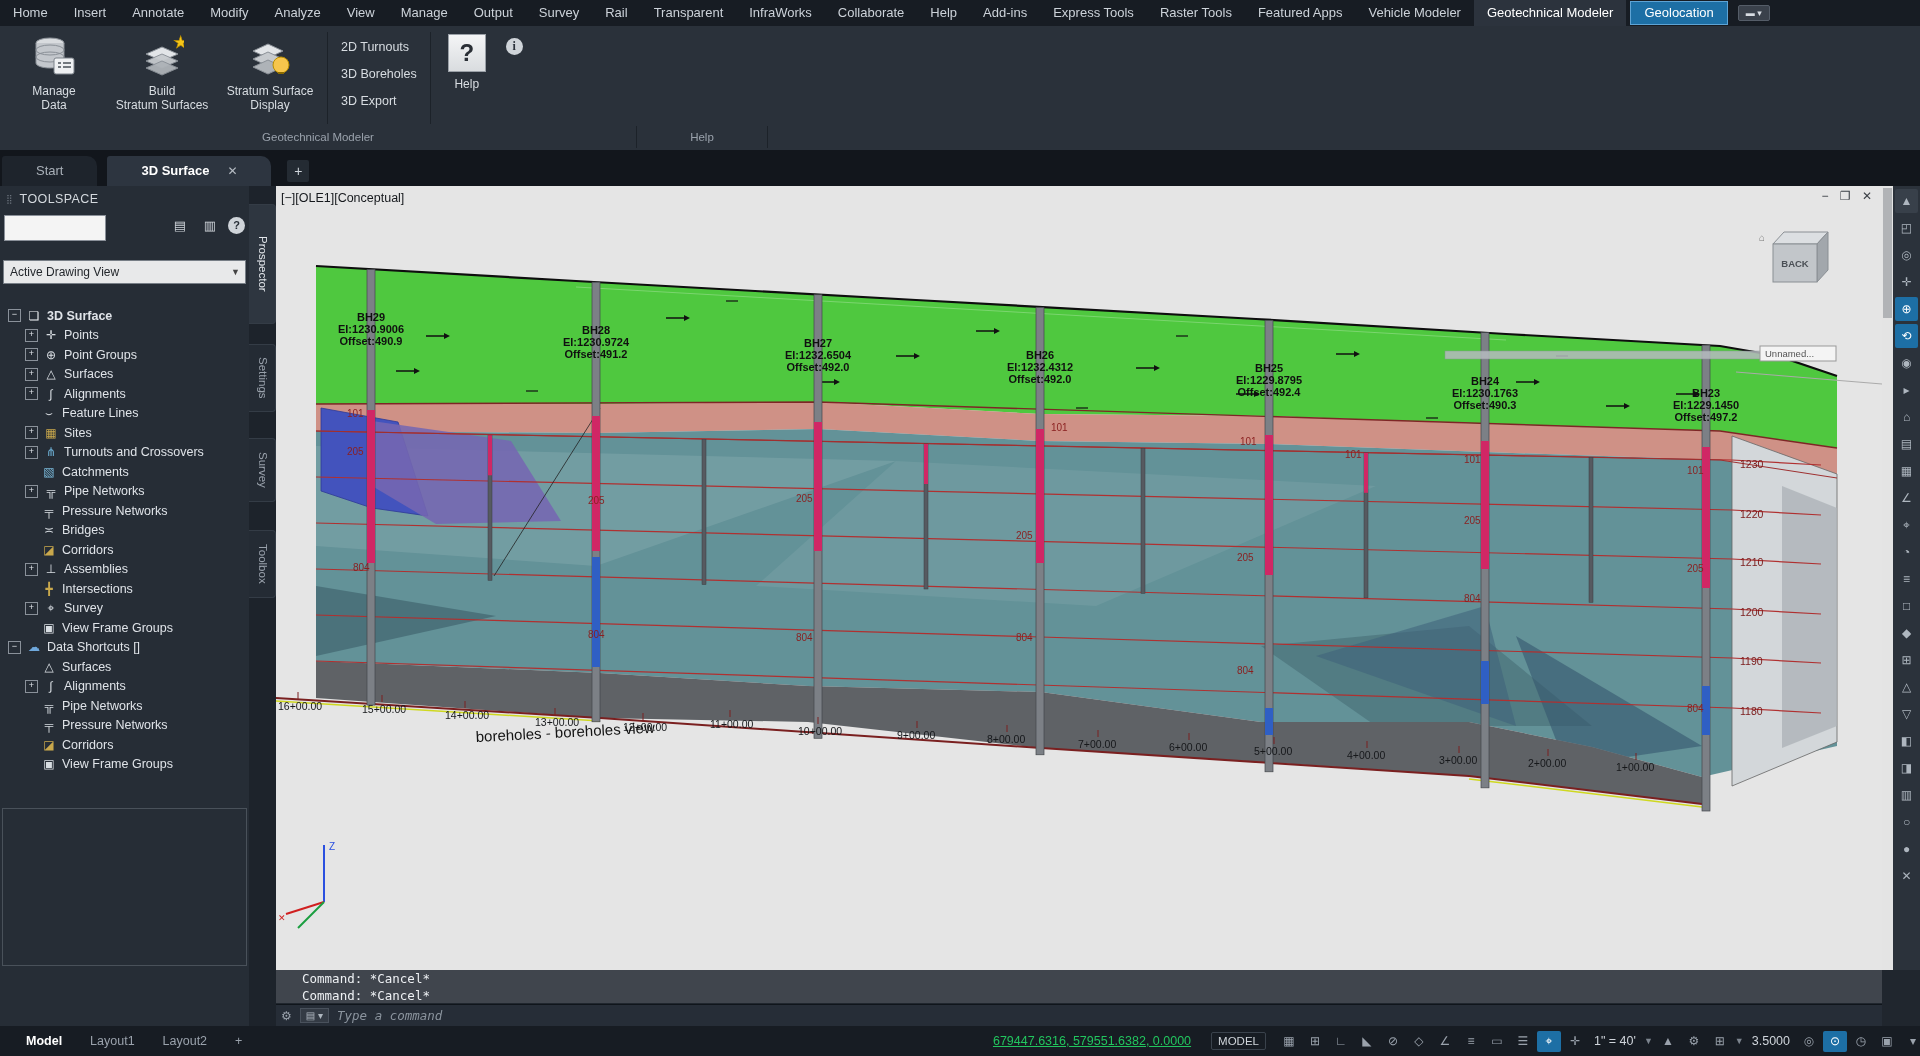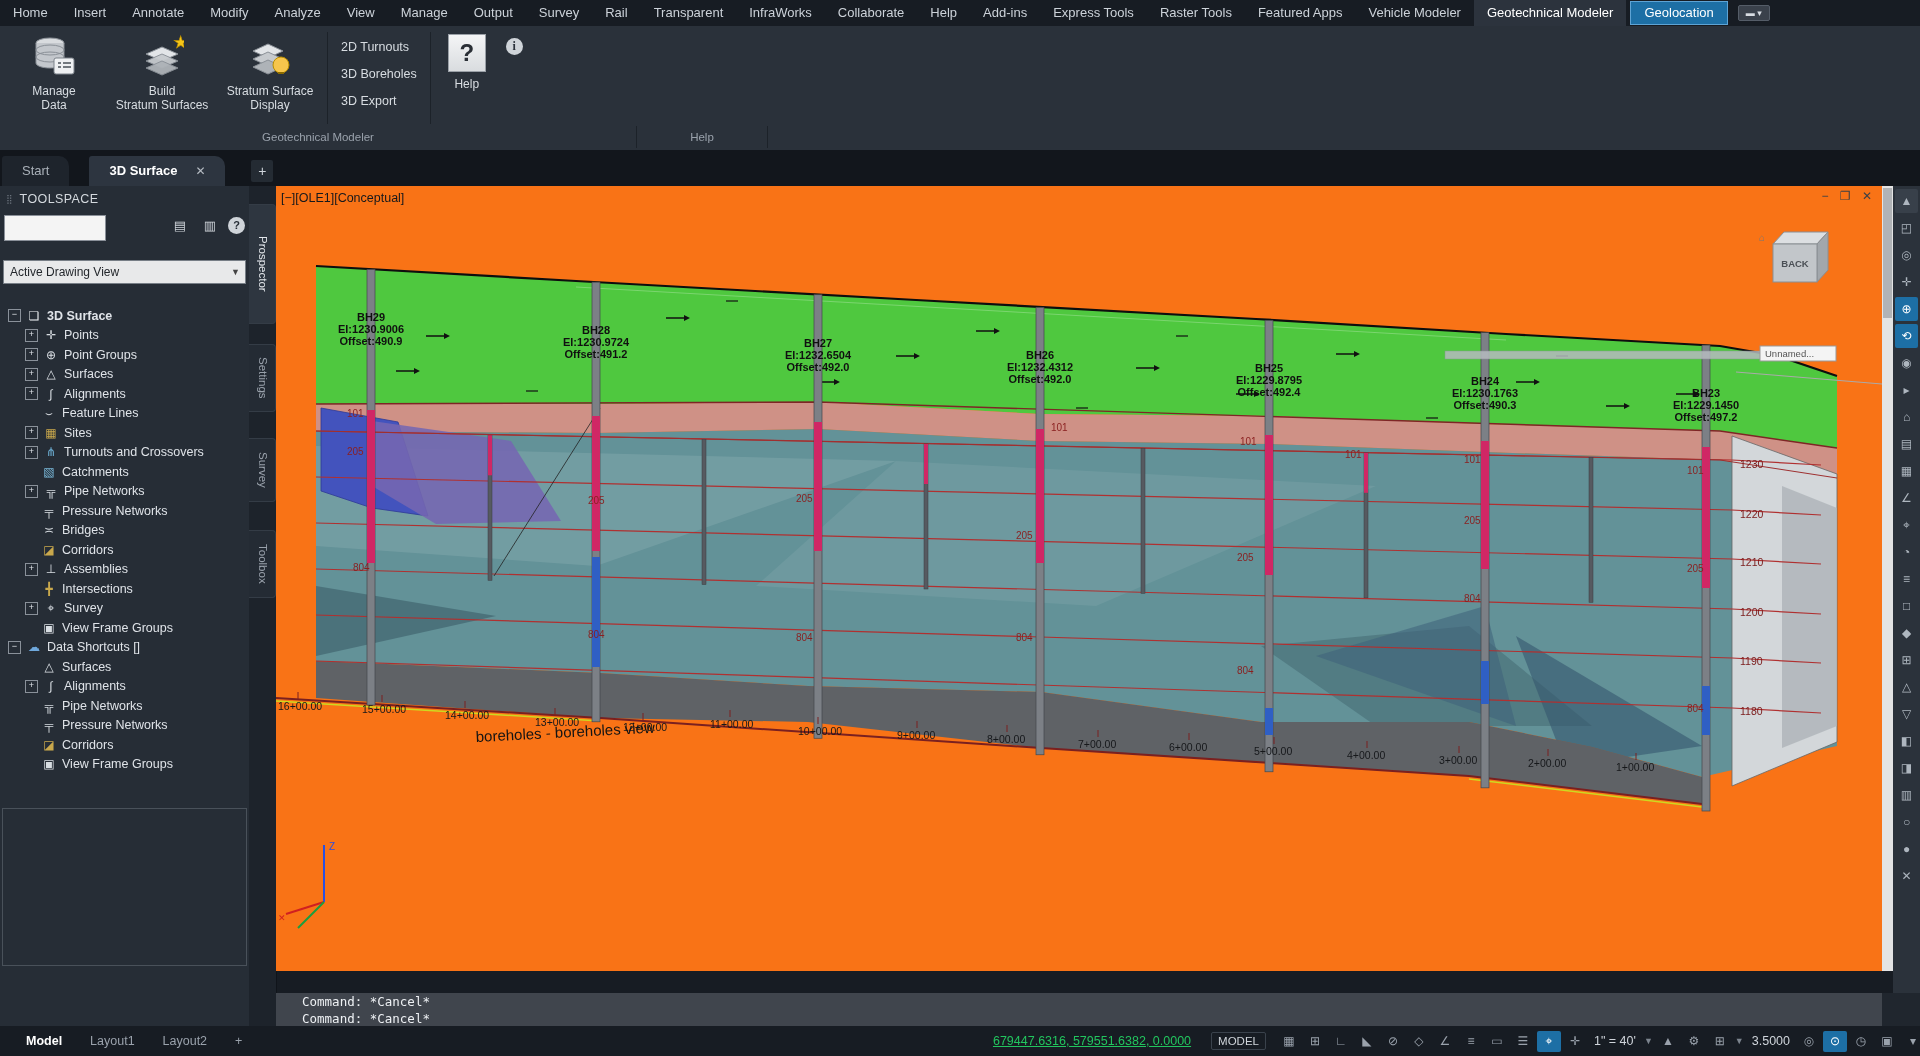--- a/index.html
+++ b/index.html
@@ -19,21 +19,21 @@
   .rb-sep{width:1px;background:#1c2229;margin:2px 3px;}
   .list-col{display:flex;flex-direction:column;justify-content:flex-start;padding:4px 10px 0 10px;}
   .list-btn{color:#d8dde2;font-size:12.5px;height:27px;line-height:27px;white-space:nowrap;}
   .help-col{display:flex;flex-direction:column;align-items:center;padding:4px 14px 0 14px;color:#d8dde2;font-size:12px;}
   .help-ic{width:36px;height:36px;background:linear-gradient(#f4f5f6,#d9dcdf);color:#2a2f36;font-weight:bold;font-size:24px;text-align:center;line-height:36px;border:1px solid #9aa0a7;margin-bottom:5px;}
   .info-ic{margin:8px 0 0 6px;width:17px;height:17px;border-radius:50%;background:#cfd4d9;color:#2a313a;font-size:12px;font-weight:bold;text-align:center;line-height:17px;font-family:"Liberation Serif",serif;}
   #panel-labels{position:absolute;left:0;top:100px;height:22px;display:flex;color:#9aa2ac;font-size:11.5px;}
   .panel-label{border-right:1px solid #1c2229;display:flex;align-items:center;justify-content:center;}
   
   #doctabs{position:absolute;left:0;top:150px;width:1920px;height:36px;background:#12161c;display:flex;align-items:flex-end;}
-  .doc-tab{height:30px;line-height:30px;padding:0 20px;font-size:13px;color:#a9b0b8;background:#1e242c;margin-right:20px;border-top-left-radius:3px;border-top-right-radius:10px;}
+  .doc-tab{height:30px;line-height:30px;padding:0 34px;font-size:13px;color:#a9b0b8;background:#1e242c;margin-right:10px;border-top-left-radius:3px;border-top-right-radius:10px;}
   .doc-tab.active{background:#2d3540;color:#fff;font-weight:bold;}
   .doc-tab .closex{margin-left:18px;font-weight:normal;color:#b7bdc4;font-size:12px;}
   .newtab{color:#cfd4da;background:#242b33;width:22px;height:22px;line-height:22px;text-align:center;margin:0 0 4px 6px;border-radius:2px;font-size:14px;}
   
   #toolspace{position:absolute;left:0;top:186px;width:249px;height:840px;background:#262d36;border-right:1px solid #10141a;}
   #ts-title{height:26px;display:flex;align-items:center;color:#d4d9de;font-size:12.5px;letter-spacing:.4px;padding-left:6px;}
   .grip{color:#6c747e;font-size:9px;margin-right:6px;letter-spacing:1px;}
   #ts-toolbar{height:34px;position:relative;}
   #ts-search{position:absolute;left:4px;top:3px;width:100px;height:24px;background:#f4f4f4;border:1px solid #8a9099;}
   .ts-tool{position:absolute;top:6px;width:24px;height:20px;color:#cfd4da;font-size:13px;text-align:center;}
@@ -45,33 +45,33 @@
   .tree-exp{width:11px;height:11px;border:1px solid #8a919a;background:#262d36;color:#dfe3e8;font-size:9px;line-height:9px;text-align:center;margin-right:5px;flex:none;}
   .tree-exp.none{border:none;background:transparent;}
   .tree-ico{width:16px;margin-right:5px;text-align:center;font-size:12px;flex:none;}
   #ts-bottombox{position:absolute;left:2px;top:622px;width:243px;height:156px;border:1px solid #49515a;}
   
   #sidetabs{position:absolute;left:249px;top:186px;width:27px;height:840px;background:#1d232b;border-right:1px solid #10141a;}
   .vtab{position:absolute;left:0;width:26px;background:#242b34;color:#9aa2ac;font-size:11.5px;
     writing-mode:vertical-rl;text-align:center;border:1px solid #343c46;border-left:none;border-radius:0 4px 4px 0;}
   .vtab.active{background:#2e3640;color:#e3e7eb;}
   
-  #viewport{position:absolute;left:276px;top:186px;width:1606px;height:785px;background:#f97316;overflow:hidden;}
+  #viewport{position:absolute;left:276px;top:186px;width:1606px;height:785px;background:#e5e5e5;overflow:hidden;}
   #vp-label{position:absolute;left:5px;top:5px;font-size:12.5px;color:#15181c;z-index:5;}
   #vp-controls{position:absolute;right:6px;top:3px;z-index:5;color:#3c4147;font-size:12px;letter-spacing:4px;}
   #scene{position:absolute;left:0;top:0;}
   #scrollbar{position:absolute;left:1882px;top:186px;width:11px;height:785px;background:#e4e4e4;}
   #scroll-thumb{position:absolute;left:1px;top:2px;width:9px;height:130px;background:#b1b3b6;}
   
   #navbar{position:absolute;left:1893px;top:186px;width:27px;height:840px;background:#2b323b;display:flex;flex-direction:column;align-items:center;}
   .nav-ic{width:23px;height:24px;margin-top:3px;color:#aeb6bf;font-size:12px;text-align:center;line-height:24px;border-radius:2px;}
   .nav-ic.active{background:#1d6fa5;color:#fff;}
   .nav-ic.first{background:#38404a;}
   
-  #command{position:absolute;left:276px;top:993px;width:1644px;height:59px;background:#20262e;}
+  #command{position:absolute;left:276px;top:970px;width:1644px;height:59px;background:#20262e;}
   #cmd-hist{position:absolute;left:0;top:0;width:1606px;height:33px;background:#40454d;color:#eef1f4;
     font-family:"DejaVu Sans Mono",monospace;font-size:12.5px;line-height:16.5px;padding:1px 0 0 26px;box-sizing:border-box;}
   #cmd-grid{position:absolute;left:3px;top:3px;width:16px;height:16px;background:#2b323c;color:#9aa2ac;font-size:9px;text-align:center;line-height:16px;}
   #cmd-input{position:absolute;left:0px;top:34px;width:1606px;height:21px;background:#262d37;border-top:1px solid #10151b;display:flex;align-items:center;}
   #cmd-wrench{color:#9aa2ac;font-size:12px;margin:0 8px 0 5px;}
   #cmd-prompt{color:#aeb6bf;font-size:10px;margin-right:8px;background:#343b45;border:1px solid #49515c;padding:1px 5px;}
   #cmd-text{color:#8b949e;font-size:12.5px;font-style:italic;font-family:"DejaVu Sans Mono",monospace;}
   
   #statusbar{position:absolute;left:12px;top:1026px;width:1920px;height:30px;background:#171c23;display:flex;align-items:center;color:#9aa2ac;font-size:12.5px;}
   .lay-tab{padding:0 14px;}

